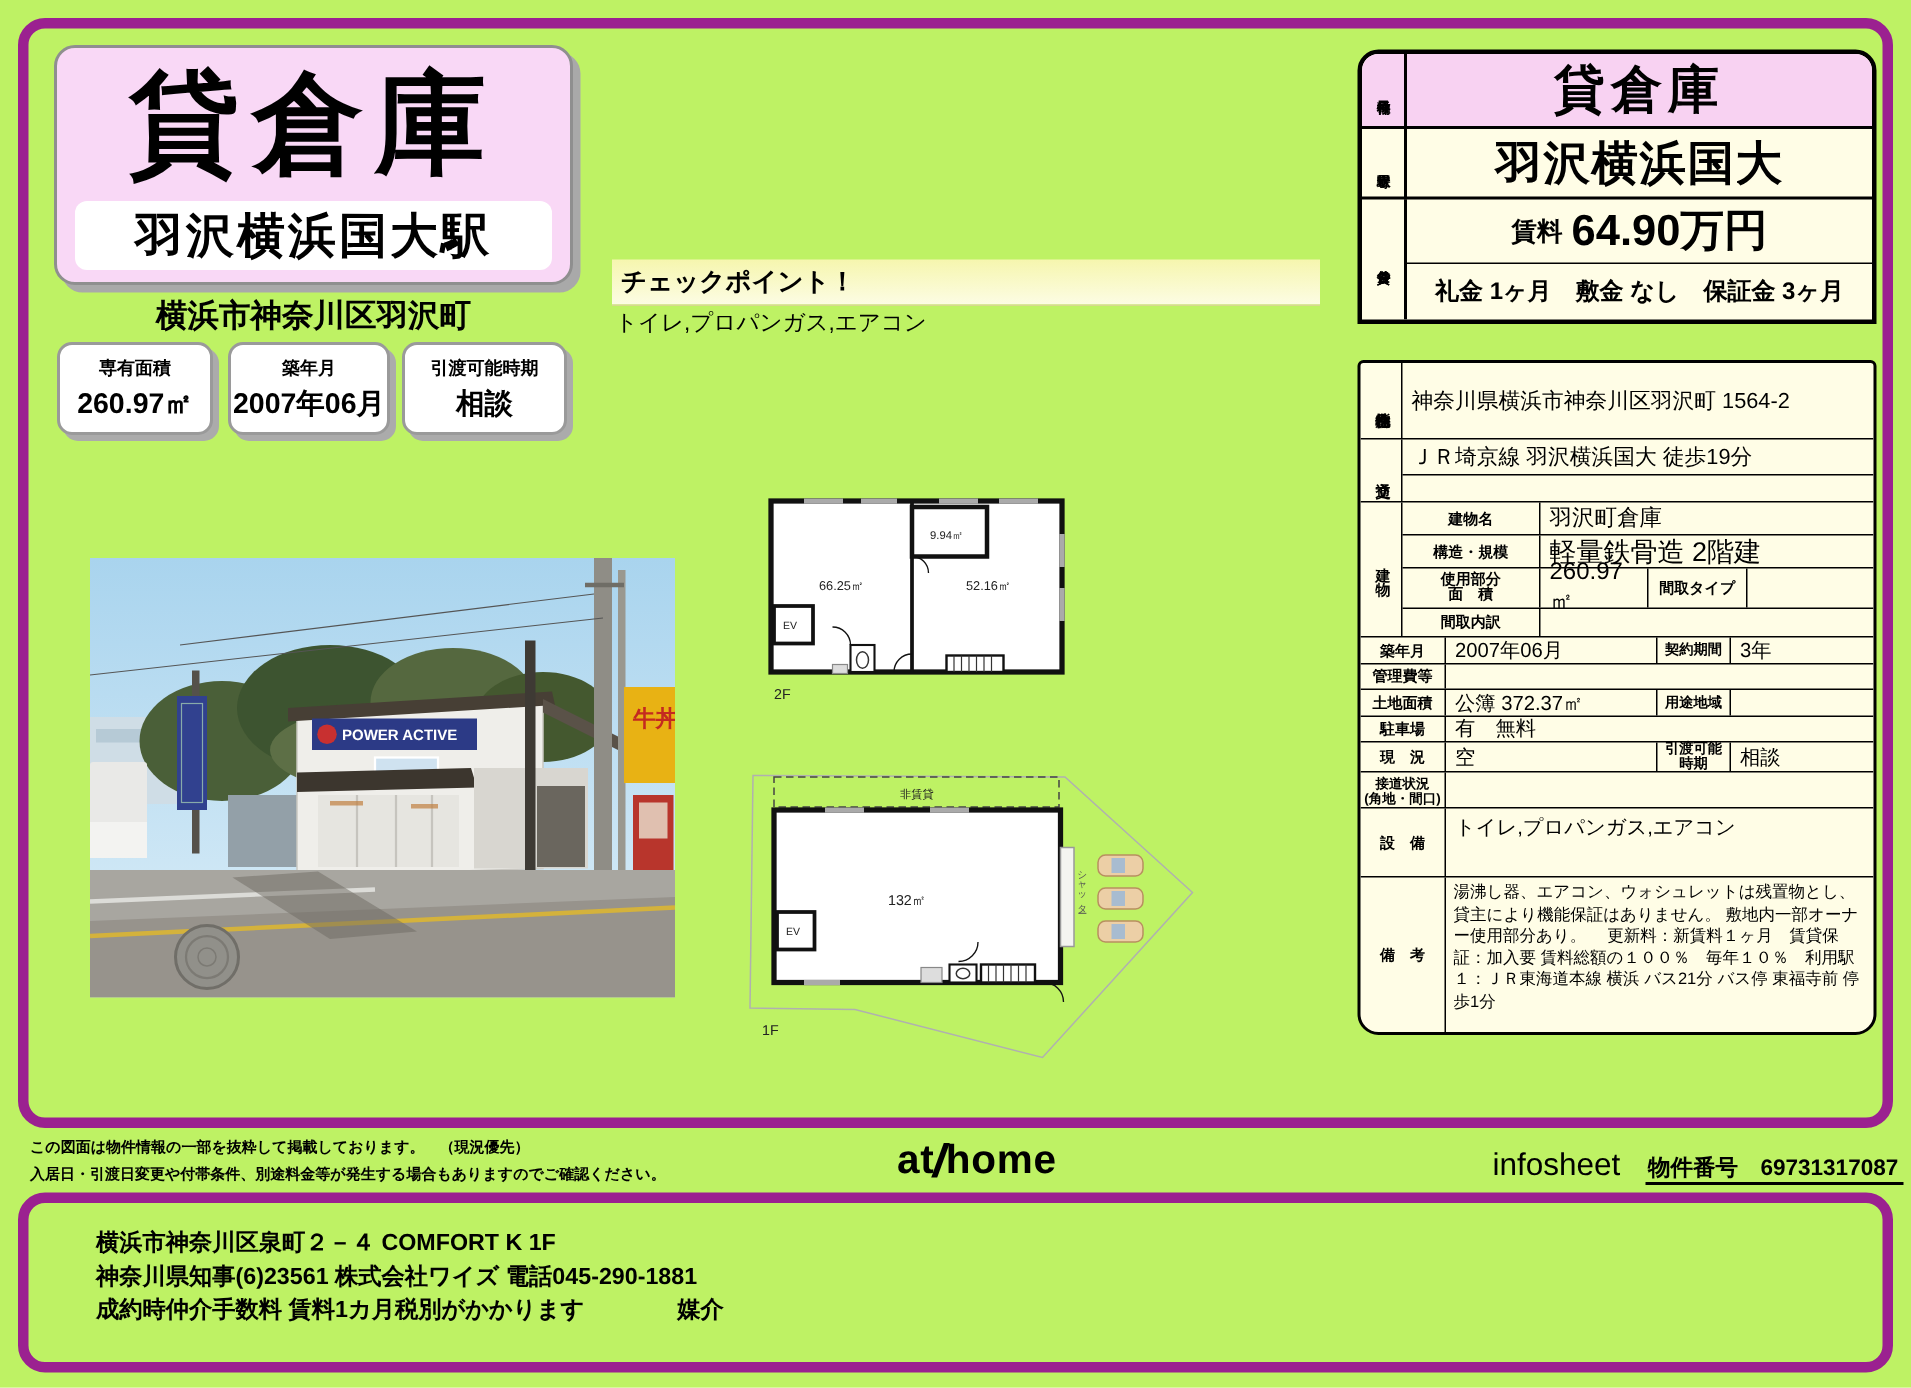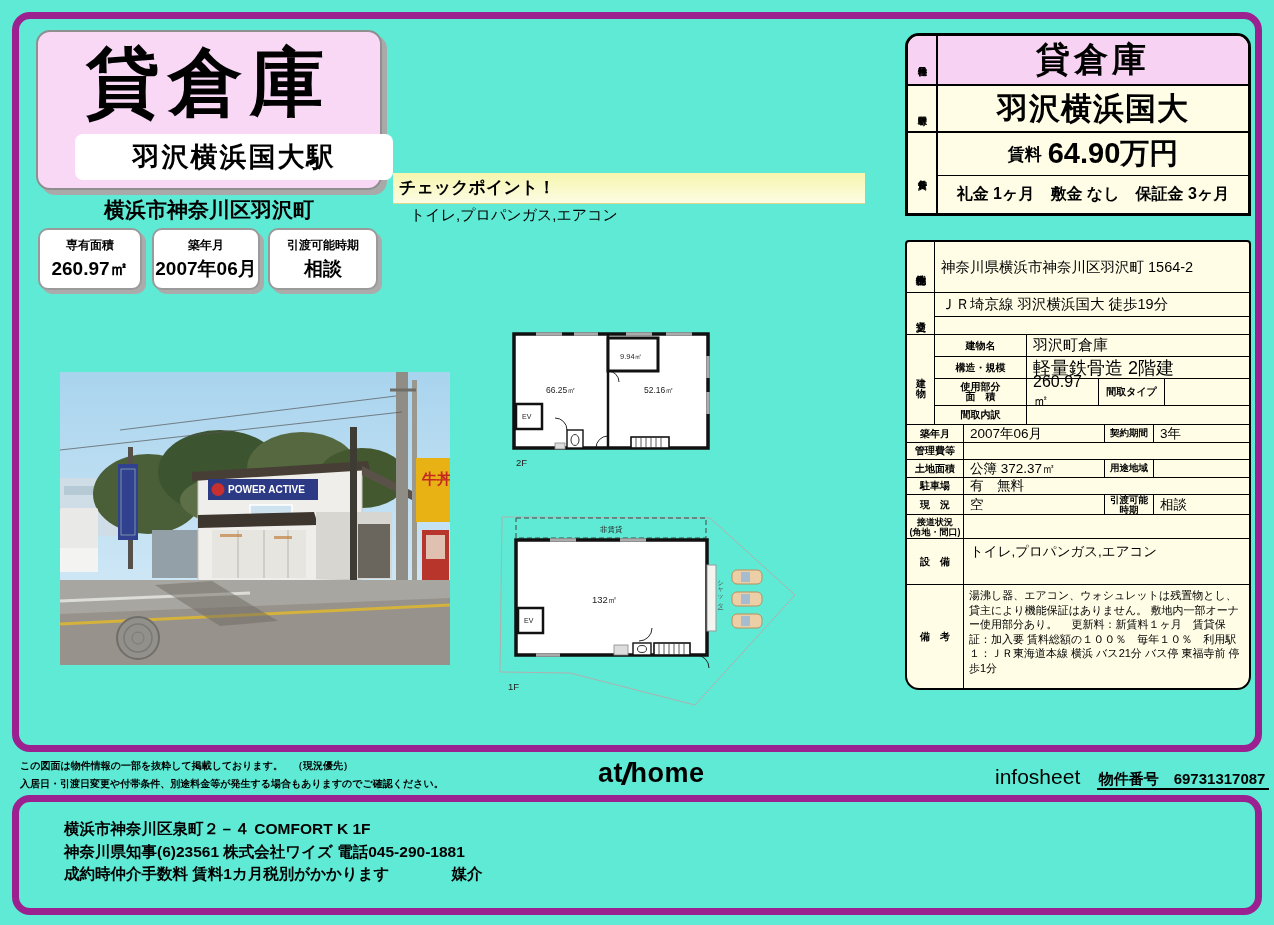--- a/index.html
+++ b/index.html
@@ -1,43 +1,43 @@
 <!DOCTYPE html>
 <html><head>
 <meta charset="utf-8">
 <style>
   * { box-sizing: border-box; margin: 0; padding: 0; }
   body { background: #fff; font-family: "Liberation Sans", "DejaVu Sans", sans-serif; }
-  .page { position: relative; width: 1274px; height: 925px; background: #5eead4; overflow: hidden; color: #000; }
+  .page { position: relative; width: 1274px; height: 925px; background: #bef264; overflow: hidden; color: #000; }
 
   
   .main-frame { position: absolute; left: 12px; top: 12px; width: 1250px; height: 740px;
     border: 7px solid #9b2190; border-radius: 18px; }
   .agent-frame { position: absolute; left: 12px; top: 795px; width: 1250px; height: 120px;
     border: 7px solid #9b2190; border-radius: 18px; }
 
   
   .title-card { position: absolute; left: 36px; top: 30px; width: 346px; height: 160px;
     background: #f9d8f6; border: 2px solid #8f8f8f; border-radius: 14px;
     box-shadow: 5px 5px 0 #a9a9a9; }
   .title-card .big { text-align: center; font-size: 74px; font-weight: bold; line-height: 102px; letter-spacing: 8px; }
   .station-box { position: absolute; left: 12px; bottom: 8px; width: 318px; height: 46px;
-    background: #fff; border-radius: 8px; text-align: center; font-size: 27px; font-weight: bold; line-height: 46px; letter-spacing: 2px; margin-left: 25px; }
+    background: #fff; border-radius: 8px; text-align: center; font-size: 32px; font-weight: bold; line-height: 46px; letter-spacing: 2px; }
   .addr-line { position: absolute; left: 36px; top: 196px; width: 346px; text-align: center;
     font-size: 21px; font-weight: bold; }
   .badge { position: absolute; top: 228px; height: 62px; background: #fff; border: 2px solid #9a9a9a;
     border-radius: 10px; box-shadow: 4px 4px 0 #ababab; text-align: center; padding-top: 7px; }
   .badge .b-label { font-size: 12px; font-weight: bold; }
   .badge .b-value { font-size: 19px; font-weight: bold; margin-top: 2px; }
   .badge1 { left: 38px; width: 104px; }
   .badge2 { left: 152px; width: 108px; }
   .badge3 { left: 268px; width: 110px; }
 
   
-  .cp-band { position: absolute; left: 393px; top: 173px; width: 472px; height: 31px;
+  .cp-band { position: absolute; left: 408px; top: 173px; width: 472px; height: 31px;
     background: linear-gradient(#f6f6ae, #fcfce4); border-bottom: 1px solid #d8d890;
     font-size: 17px; font-weight: bold; line-height: 30px; padding-left: 6px; }
   .cp-items { position: absolute; left: 410px; top: 206px; font-size: 15px; }
 
   
   .photo { position: absolute; left: 60px; top: 372px; width: 390px; height: 293px; }
 
   
   .fp2 { position: absolute; left: 500px; top: 326px; width: 215px; height: 146px; }
   .fp1 { position: absolute; left: 492px; top: 508px; width: 310px; height: 200px; }

